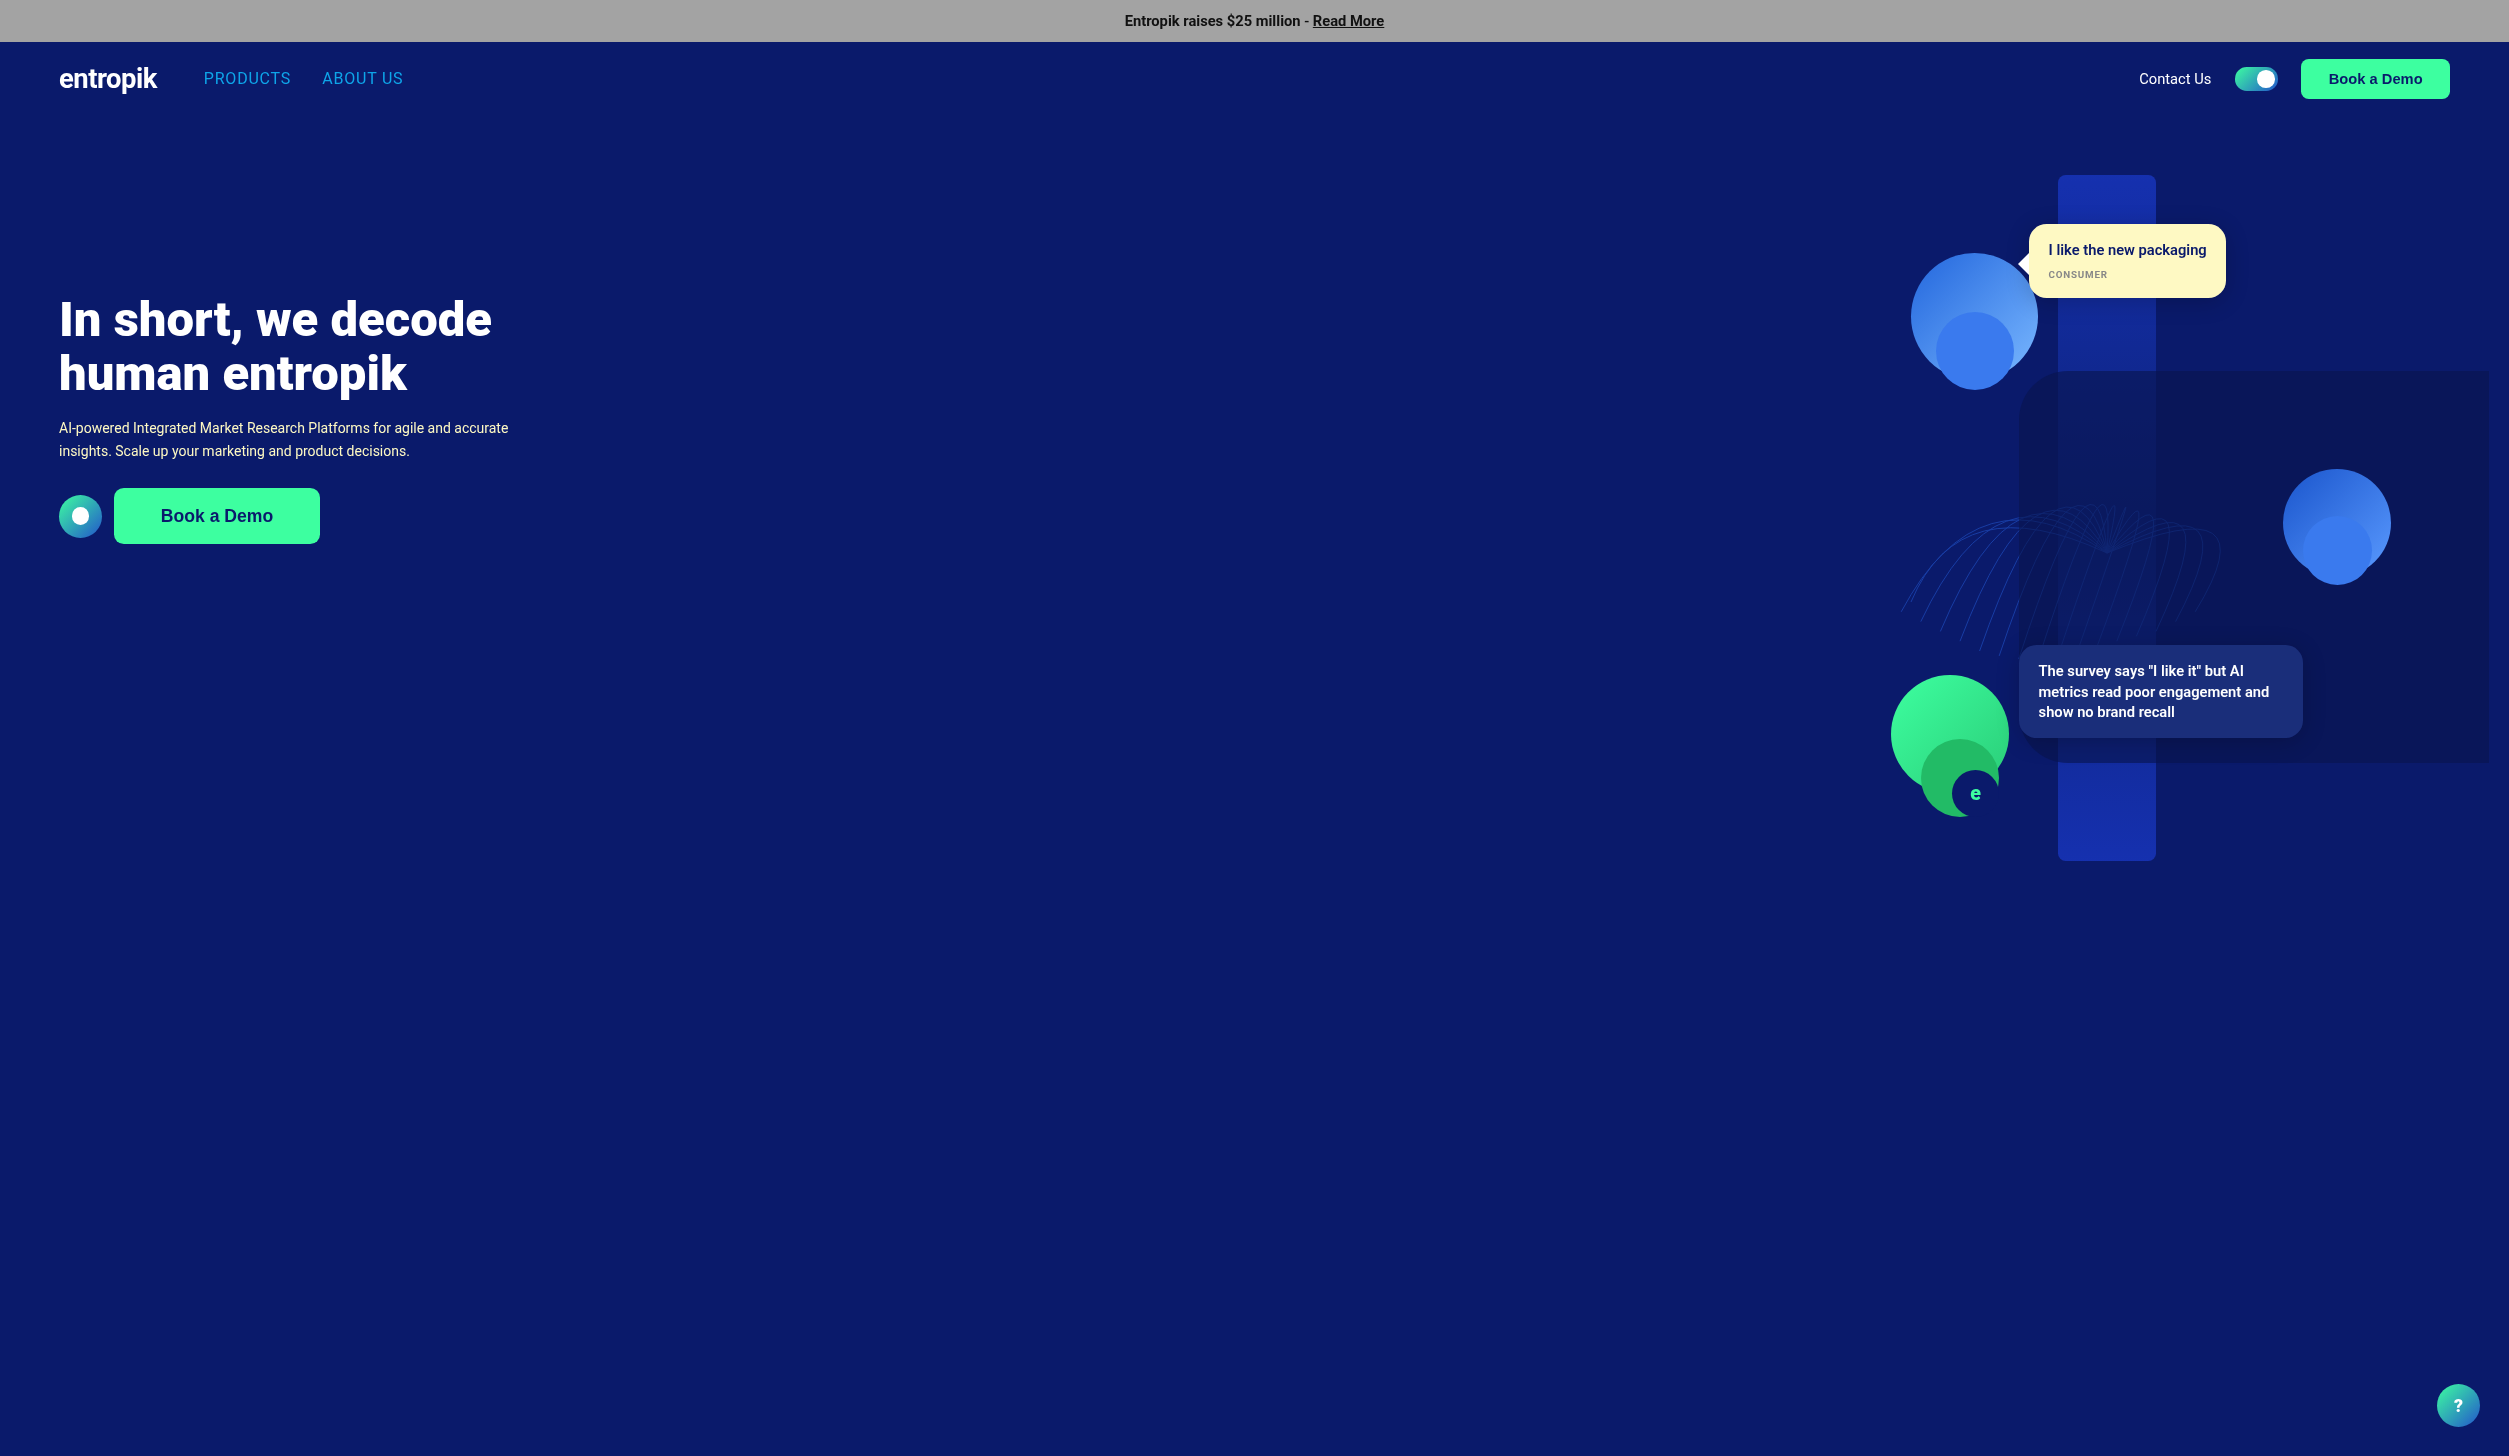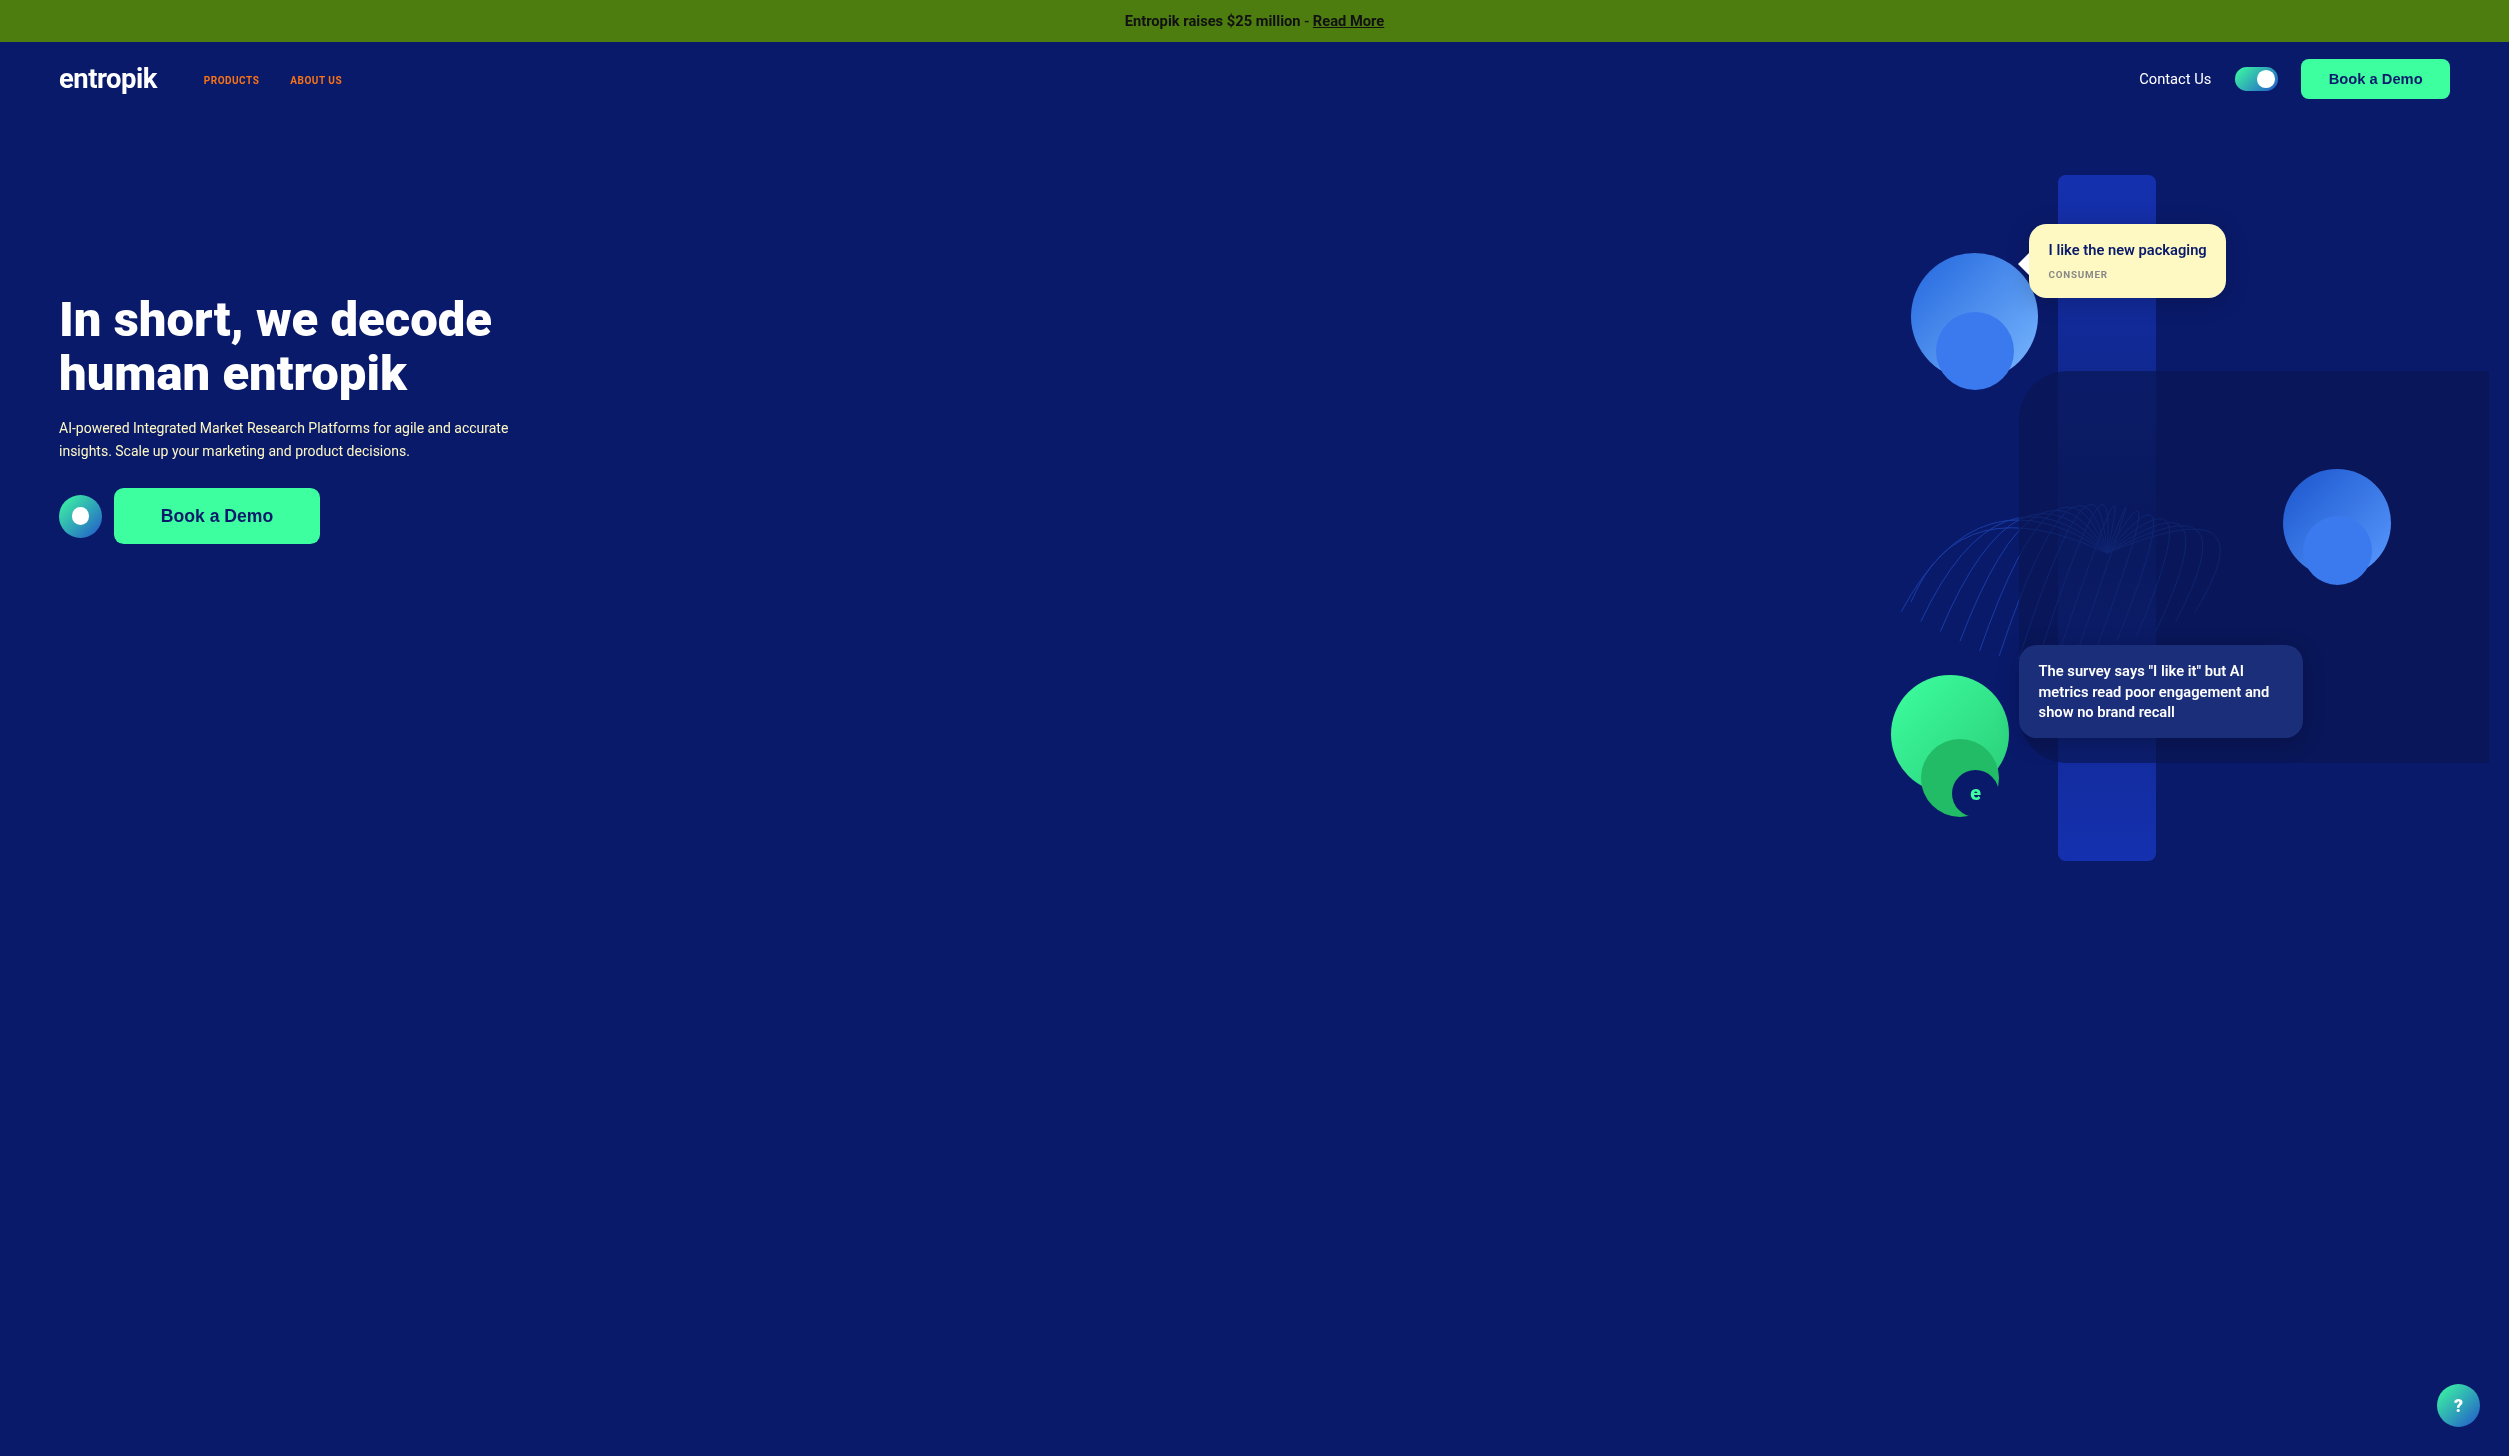--- a/index.html
+++ b/index.html
@@ -7,21 +7,21 @@
     body {
       font-family: -apple-system, BlinkMacSystemFont, 'Segoe UI', Roboto, sans-serif;
       background: #0a1a6b;
       color: white;
       min-height: 100vh;
       overflow-x: hidden;
     }
 
     
     .announcement-bar {
-      background: #4d7c0f;
+      background: #a3a3a3;
       text-align: center;
       padding: 11.8px 19.6px;
       font-size: 14.7px;
       color: #111;
       font-weight: 500;
     }
     .announcement-bar a {
       color: #111;
       font-weight: 700;
       text-decoration: underline;
@@ -47,24 +47,24 @@
     }
     .logo span {
       color: white;
     }
     .nav-links {
       display: flex;
       gap: 31px;
       list-style: none;
     }
     .nav-links li a {
-      color: #f97316;
+      color: #0ea5e9;
       text-decoration: none;
-      font-size: 10px;
-      font-weight: 700;
+      font-size: 16px;
+      font-weight: 400;
       letter-spacing: 0.05em;
     }
     .nav-right {
       display: flex;
       align-items: center;
       gap: 23.5px;
       margin-left: 8px;
     }
     .contact-link {
       color: white;

